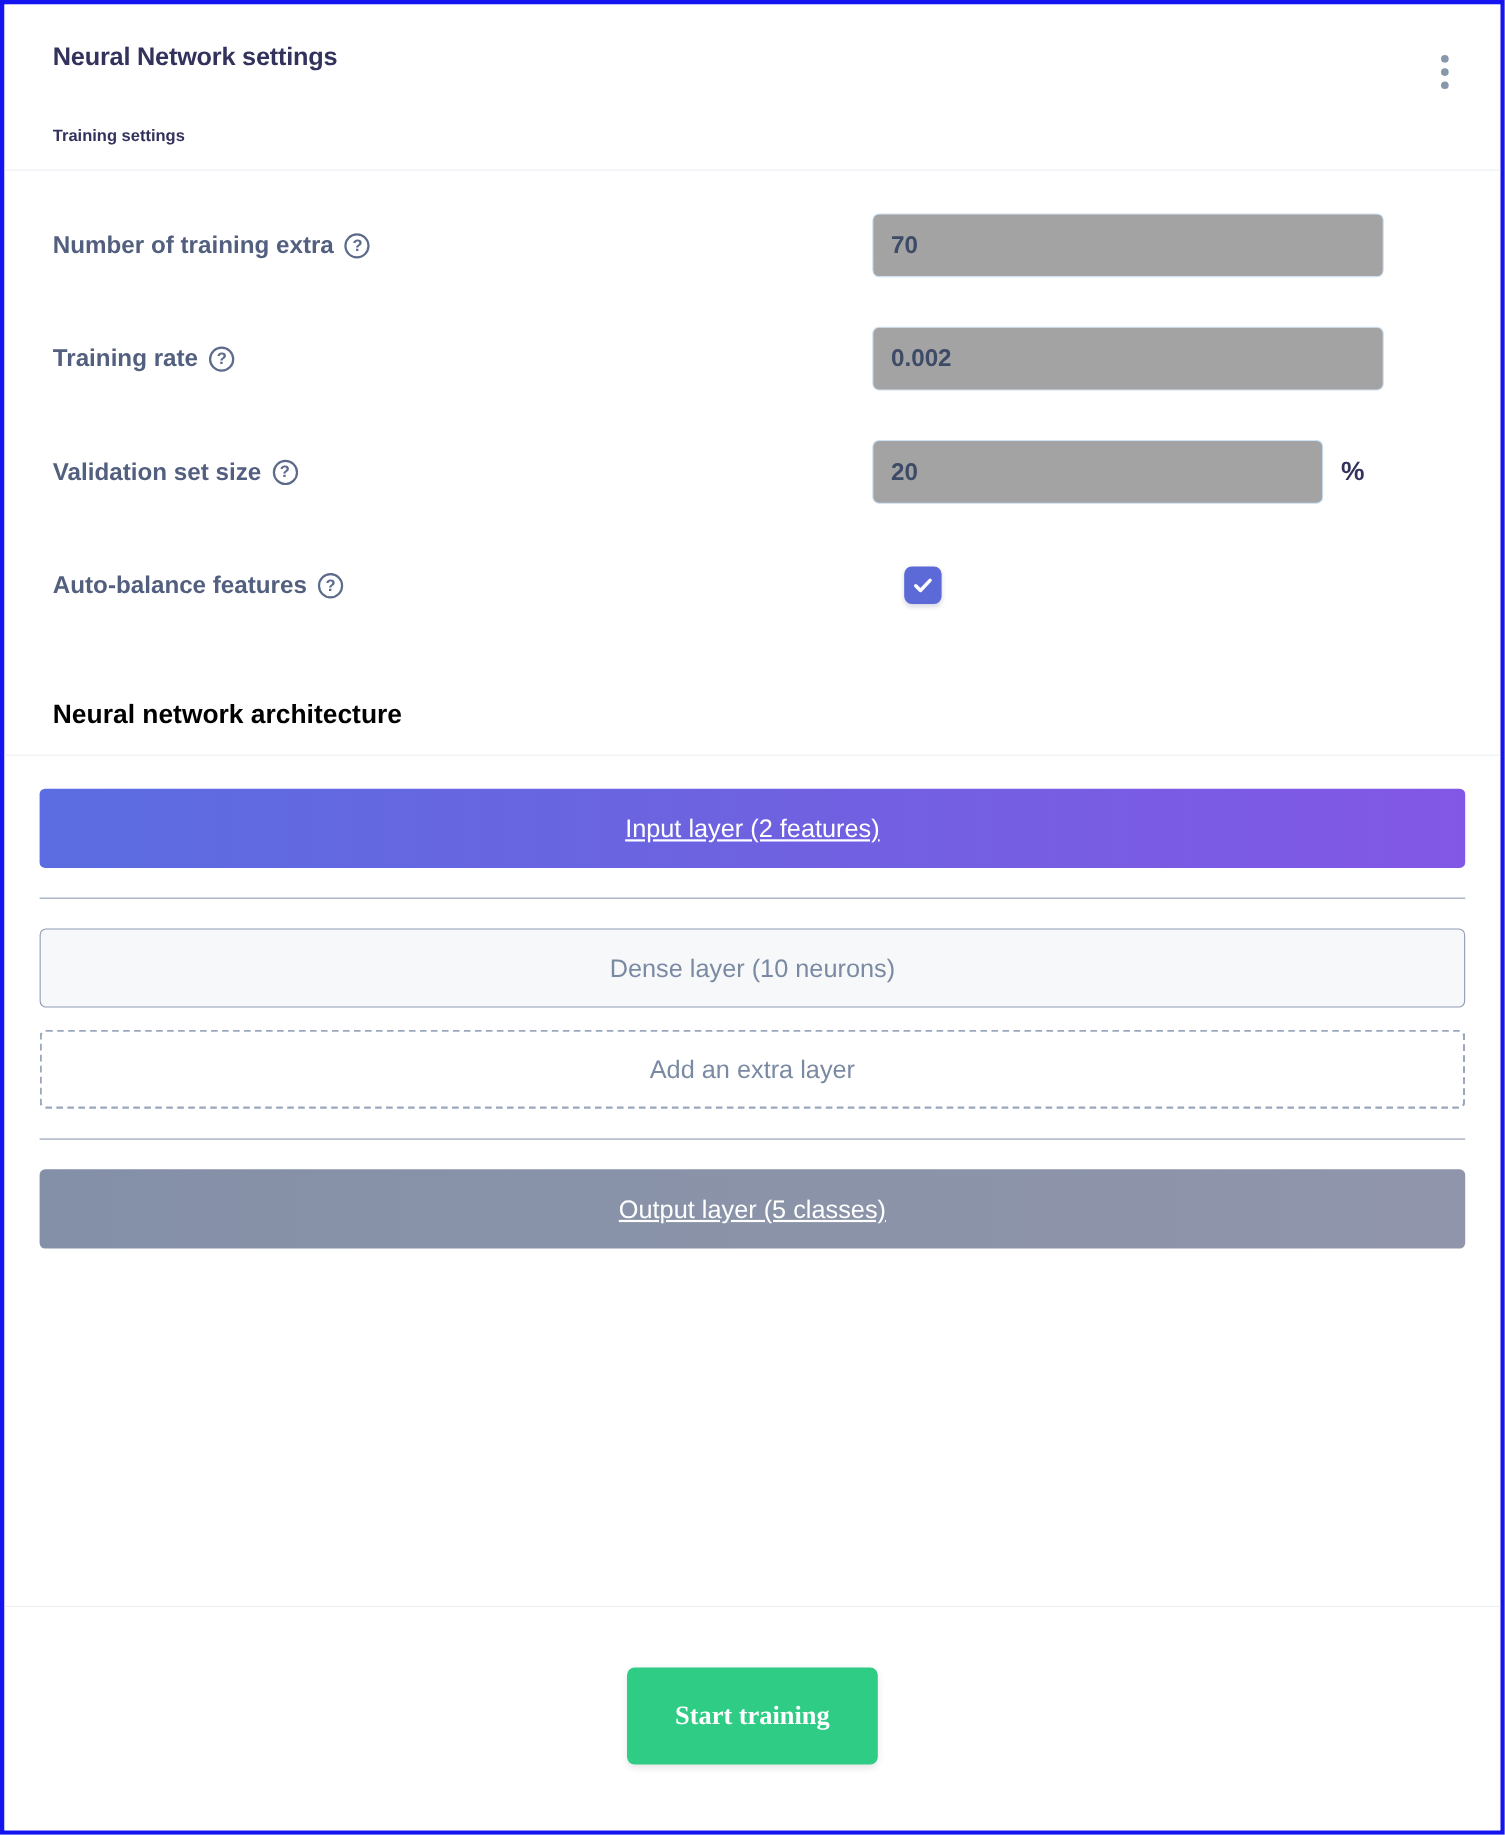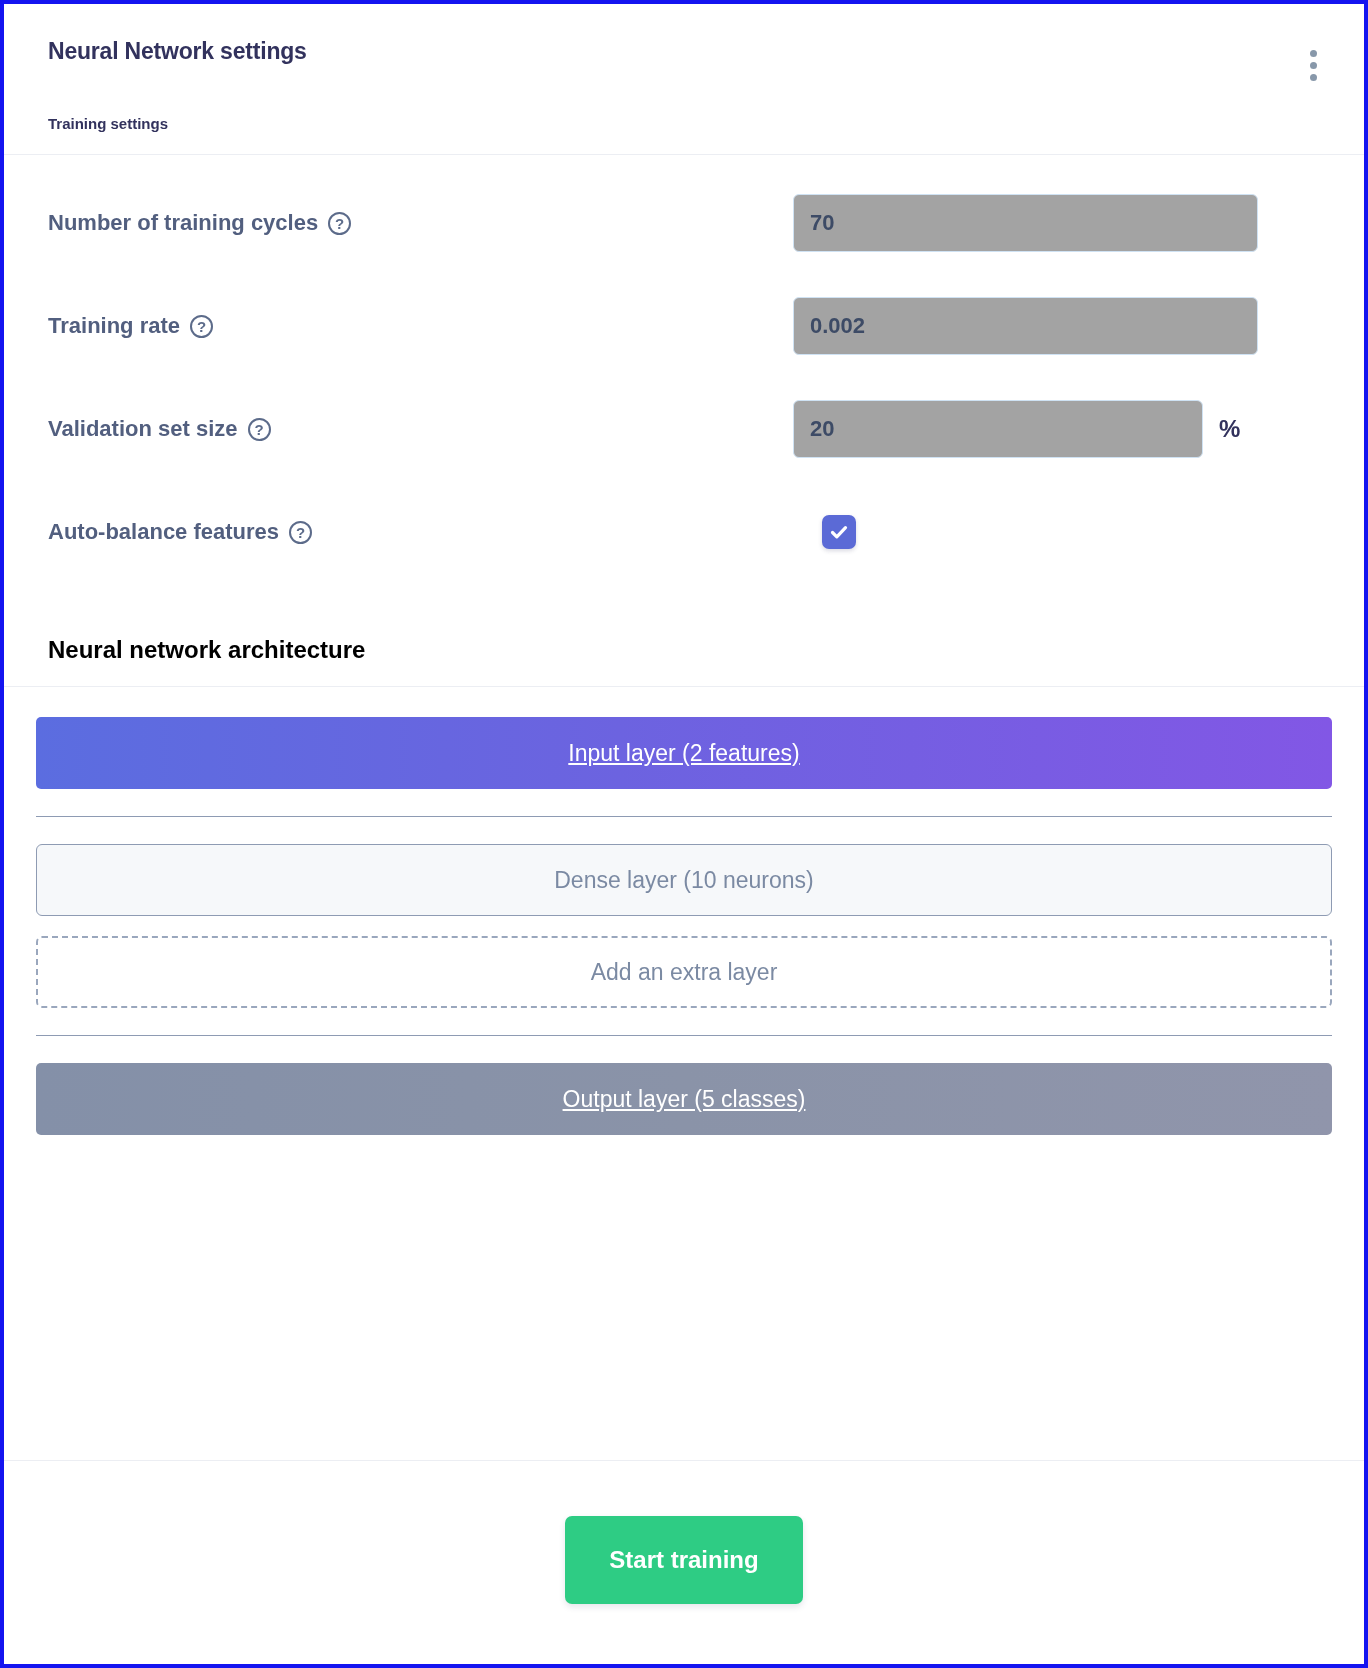--- a/index.html
+++ b/index.html
@@ -219,21 +219,21 @@
     border-top: 1px solid #eceef3;
     padding: 55px 0 60px 0;
     display: flex;
     justify-content: center;
   }
   .start-btn {
     background: #2ecc84;
     color: #ffffff;
     border: none;
     border-radius: 7px;
-    font-family: Liberation Sans, sans-serif;
+    font-family: Liberation Serif, serif;
     font-size: 24px;
     font-weight: bold;
     padding: 0 44px;
     height: 88px;
     cursor: pointer;
     box-shadow: 0 3px 6px rgba(50,50,93,.12);
   }
 </style>
 </head>
 <body>
@@ -251,21 +251,21 @@
     </div>
 
     <div class="section-head">
       <h2>Training settings</h2>
     </div>
 
     <div class="form-area">
 
       <div class="form-row">
         <div class="form-label">
-          <span>Number of training cycles</span>
+          <span>Number of training extra</span>
           <span class="help-icon">?</span>
         </div>
         <div class="field-wrap">
           <input class="text-input input-full" type="text" value="70" style="">
         </div>
       </div>
 
       <div class="form-row">
         <div class="form-label">
           <span>Training rate</span>

